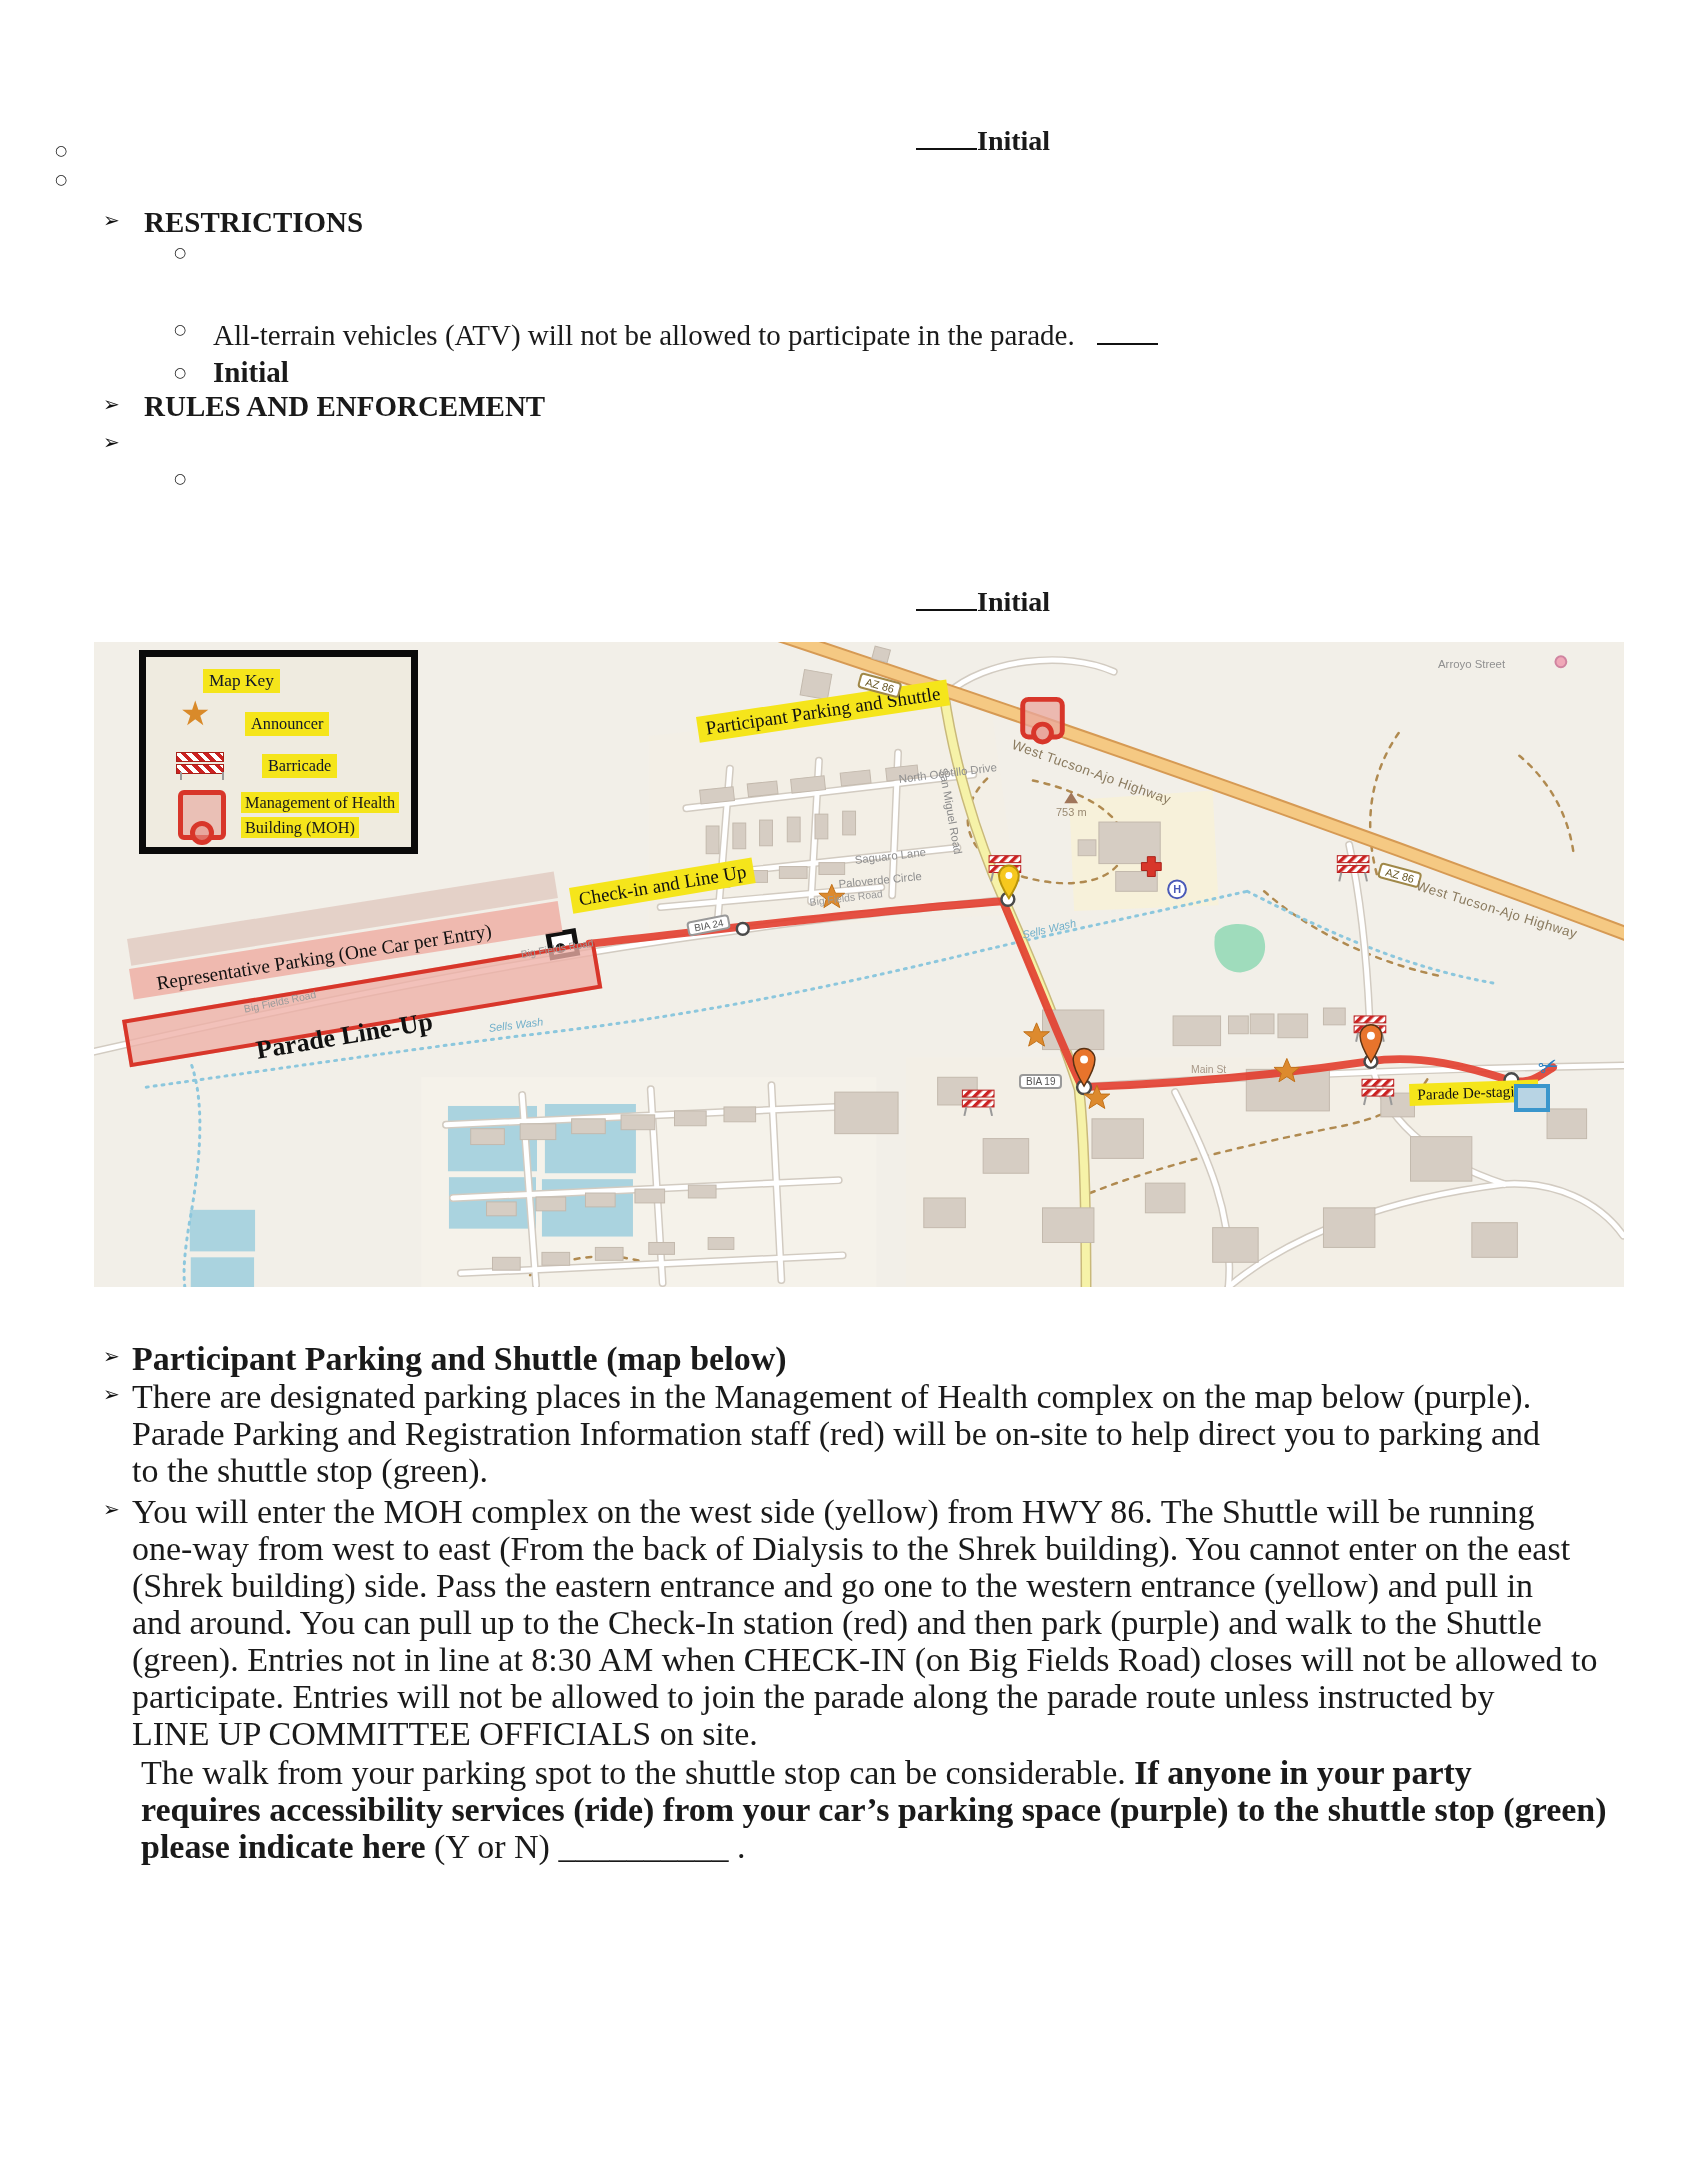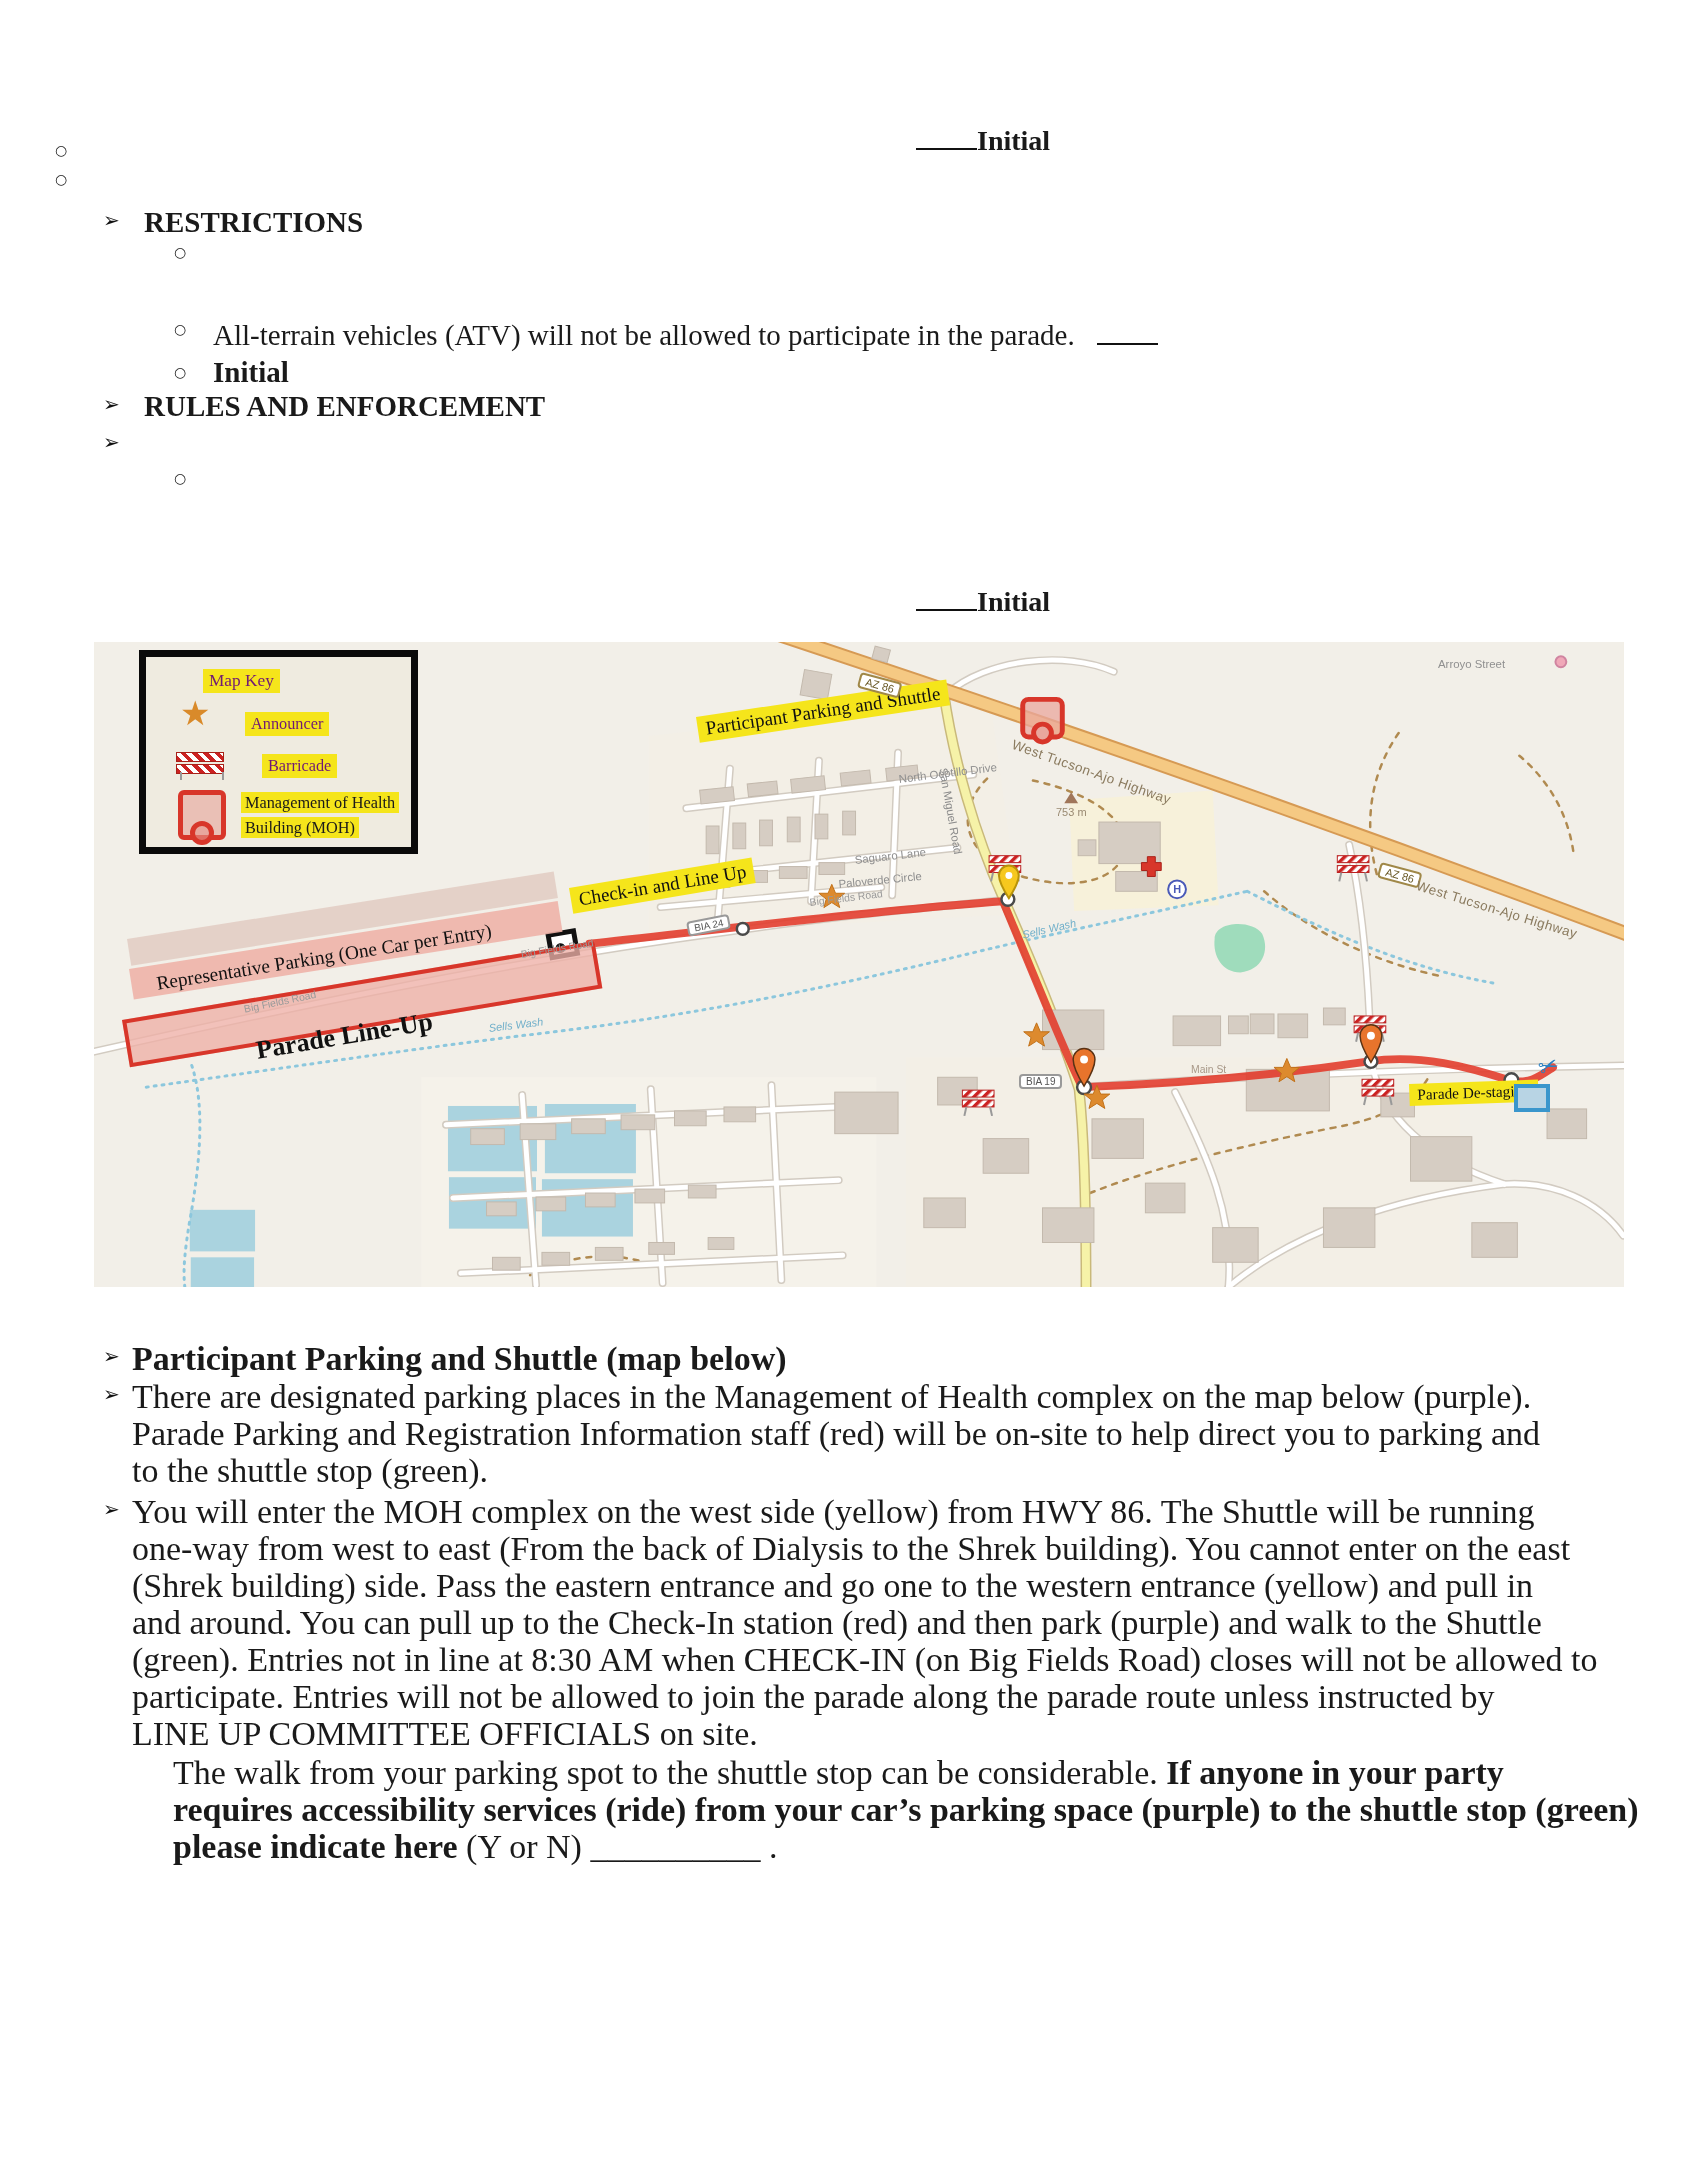--- a/index.html
+++ b/index.html
@@ -45,21 +45,21 @@
   .mk-star{position:absolute;left:34px;top:36px;font-size:34px;color:#d98a2a;font-family:"DejaVu Sans",sans-serif;}
   .mk-bar{position:absolute;left:30px;top:95px;width:48px;height:24px;}
   .mk-bar .b{height:8px;margin-bottom:2px;border:1px solid #a82018;
              background:repeating-linear-gradient(45deg,#c22 0 4px,#fff 4px 8px);}
   .mk-bar:after{content:"";position:absolute;left:4px;top:20px;width:40px;height:8px;
              border-left:2px solid #999;border-right:2px solid #999;}
   .mk-moh{position:absolute;left:32px;top:133px;width:38px;height:40px;border:5px solid #d8362a;
           border-radius:6px;background:rgba(230,150,140,.5);}
   .mk-moh:after{content:"";position:absolute;left:50%;bottom:-10px;transform:translateX(-50%);
           width:14px;height:14px;border:5px solid #d8362a;border-radius:50%;background:rgba(230,150,140,.6);}
-  .mk-lab{position:absolute;background:var(--highlight,#f5e51b);padding:2px 6px;font-size:16.3px;color:#701a75;}
+  .mk-lab{position:absolute;background:var(--highlight,#f5e51b);padding:2px 6px;font-size:16.3px;color:#0f172a;}
   .mk-lab3{position:absolute;left:95px;top:133px;width:178px;font-size:16.3px;line-height:25px;}
   .mk-lab3 span{background:var(--highlight,#f5e51b);padding:1px 4px;box-decoration-break:clone;-webkit-box-decoration-break:clone;}
 </style>
 </head>
 <body>
 
 <div class="page">
 
 
   <div class="initrow" style="left:916px;top:121px;"><span class="blank"></span><span class="bold">Initial</span></div>
@@ -377,18 +377,18 @@
 
   <div class="arrow" style="left:103px;top:1497px;">➢</div>
   <div class="t sz2" style="left:132px;top:1493px;width:1505px;">You will enter the MOH complex on the west side (yellow) from HWY 86. The Shuttle will be running
 one-way from west to east (From the back of Dialysis to the Shrek building). You cannot enter on the east
 (Shrek building) side. Pass the eastern entrance and go one to the western entrance (yellow) and pull in
 and around. You can pull up to the Check-In station (red) and then park (purple) and walk to the Shuttle
 (green). Entries not in line at 8:30 AM when CHECK-IN (on Big Fields Road) closes will not be allowed to
 participate. Entries will not be allowed to join the parade along the parade route unless instructed by
 LINE UP COMMITTEE OFFICIALS on site.</div>
 
-  <div class="t sz2" style="left:141px;top:1754px;width:1505px;margin-left:32px;"><span>The walk from your parking spot to the shuttle stop can be considerable. </span><span class="bold">If anyone in your party
+  <div class="t sz2" style="left:141px;top:1754px;width:1505px;"><span>The walk from your parking spot to the shuttle stop can be considerable. </span><span class="bold">If anyone in your party
 requires accessibility services (ride) from your car’s parking space (purple) to the shuttle stop (green)
 please indicate here </span><span>(Y or N) __________ .</span></div>
 
 </div>
 
 
 </body></html>

